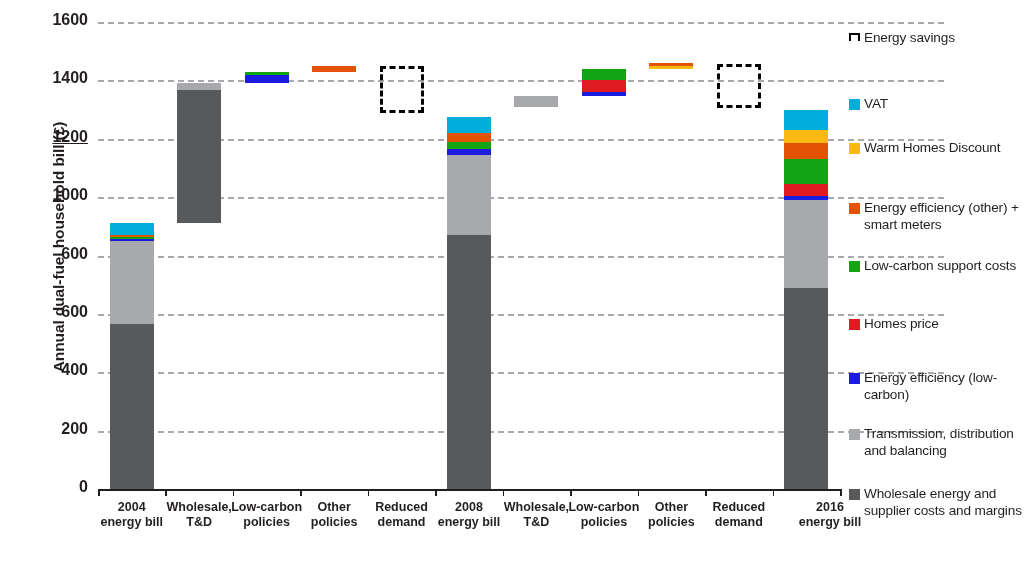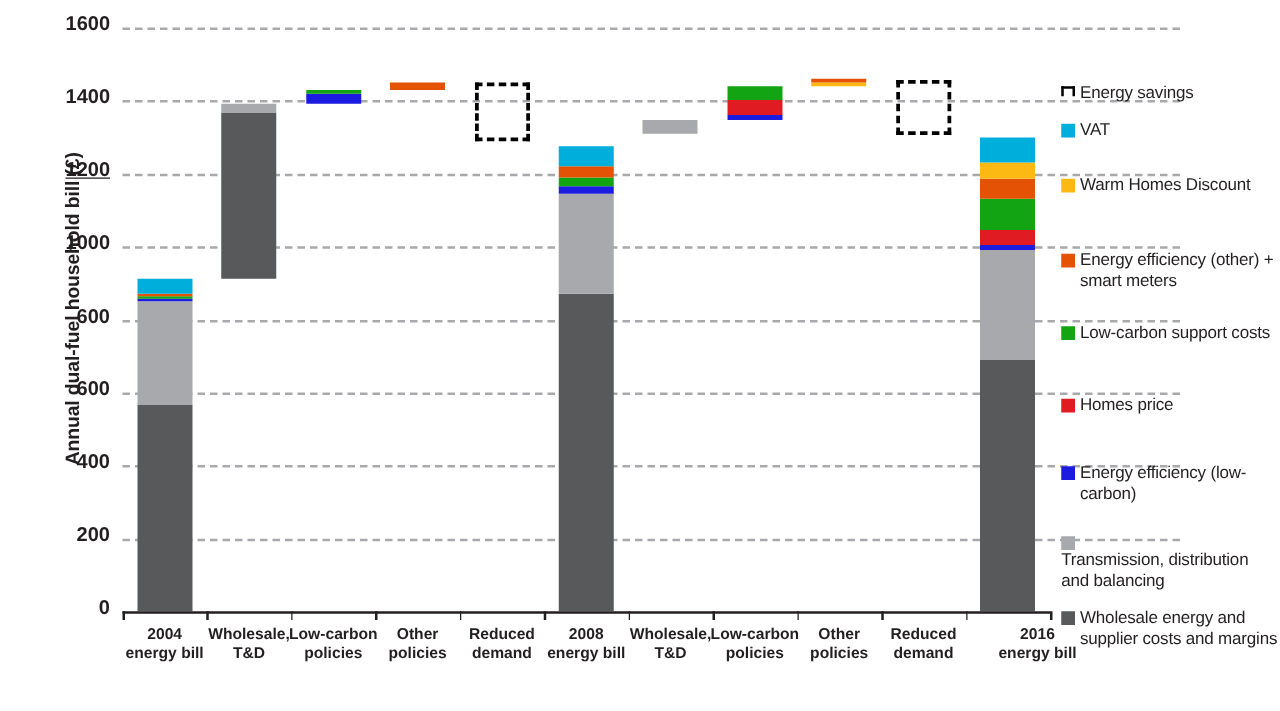--- a/index.html
+++ b/index.html
@@ -229,21 +229,21 @@
         <div>Reduced</div>
         <div>demand</div>
       </div>
       <div class="xlabel" style="left: 782px; top: 500px;">
         <div>2016</div>
         <div>energy bill</div>
       </div>
     </div>
 
   <div class="legend" id="legend">
-      <div class="legend-item" style="top: 12px; margin-top: 36px;">
+      <div class="legend-item" style="top: 12px;">
         <span class="swatch outline"></span>
         <span class="legend-label">Energy savings</span>
       </div>
       <div class="legend-item" style="top: 78px;">
         <span class="swatch" style="background: rgb(0, 174, 219);"></span>
         <span class="legend-label">VAT</span>
       </div>
       <div class="legend-item" style="top: 122px;">
         <span class="swatch" style="background: rgb(253, 185, 19);"></span>
         <span class="legend-label">Warm Homes Discount</span>
@@ -257,21 +257,21 @@
         <span class="legend-label">Low-carbon support costs</span>
       </div>
       <div class="legend-item" style="top: 298px;">
         <span class="swatch" style="background: rgb(224, 27, 34);"></span>
         <span class="legend-label">Homes price</span>
       </div>
       <div class="legend-item" style="top: 352px;">
         <span class="swatch" style="background: rgb(28, 28, 224);"></span>
         <span class="legend-label">Energy efficiency (low-carbon)</span>
       </div>
-      <div class="legend-item" style="top: 408px; flex-direction: column;">
+      <div class="legend-item" style="top: 408px;">
         <span class="swatch" style="background: rgb(167, 169, 172);"></span>
         <span class="legend-label">Transmission, distribution and balancing</span>
       </div>
       <div class="legend-item" style="top: 468px;">
         <span class="swatch" style="background: rgb(88, 89, 91);"></span>
         <span class="legend-label">Wholesale energy and supplier costs and margins</span>
       </div>
     </div>
 
 </div>

